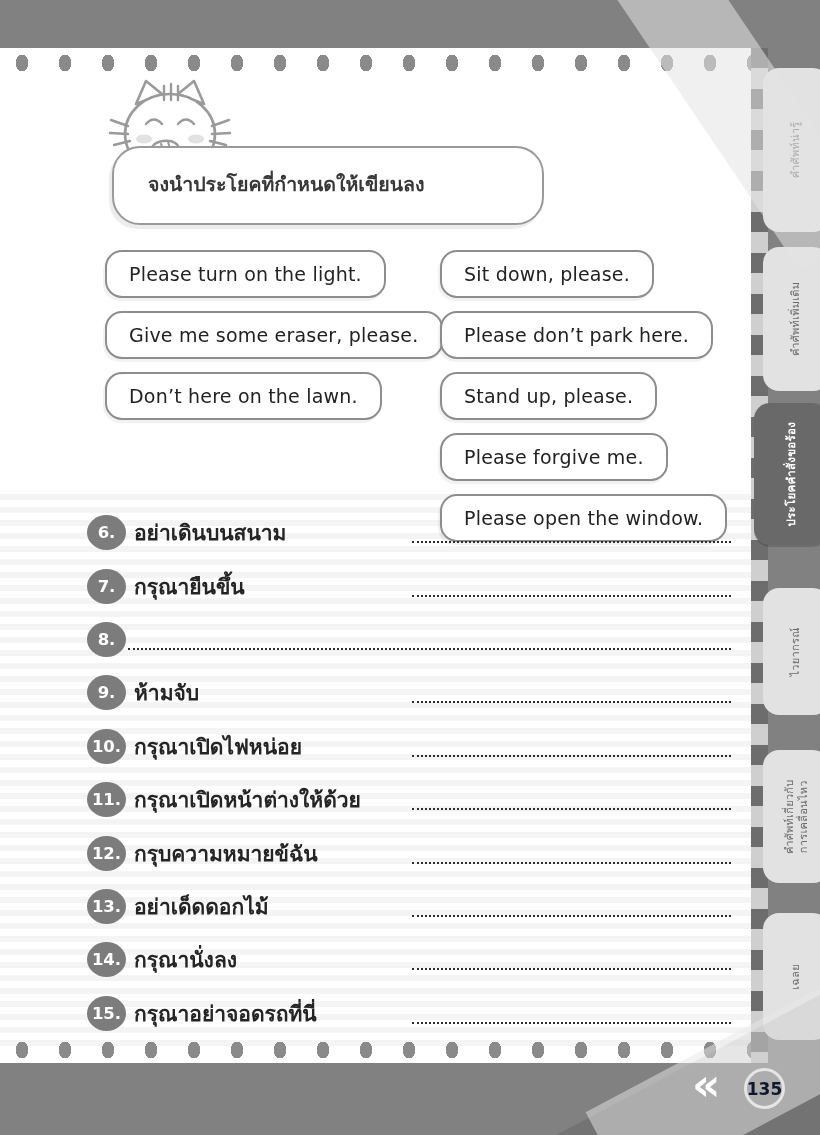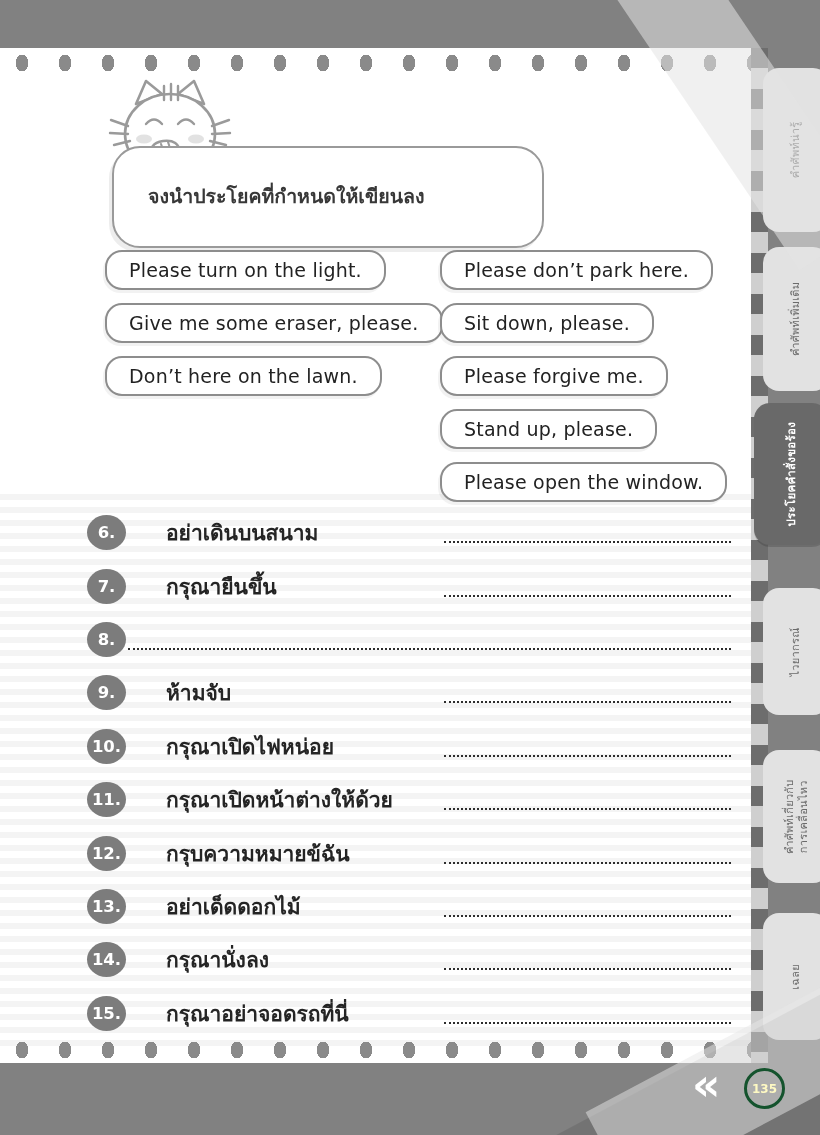--- a/index.html
+++ b/index.html
@@ -16,48 +16,48 @@
     background-size:43px 18px; background-repeat:repeat-x;
   }
   .dots-top { top:54px; }
   .dots-bottom { top:1041px; }
   .stripes {
     position:absolute; left:0; top:494px; width:757px; height:556px;
     background:repeating-linear-gradient(180deg, rgba(0,0,0,0.042) 0 6px, rgba(0,0,0,0) 6px 13px);
   }
   
   .instruction-box {
-    position:absolute; left:112px; top:146px; width:432px; height:102px; box-sizing:border-box;
+    position:absolute; left:112px; top:146px; width:432px; height:79px; box-sizing:border-box;
     background:#fff; border:2.5px solid #9a9a9a; border-radius:28px;
     box-shadow:-3px 4px 0 rgba(0,0,0,0.07);
     display:flex; flex-direction:column; justify-content:center; padding-left:34px; gap:3px;
     font-weight:bold; font-size:19.5px; color:#383838; line-height:1.25;
   }
   .cat { position:absolute; left:106px; top:74px; width:128px; height:112px; }
   
   .wb-col { position:absolute; display:flex; flex-direction:column; gap:13px; align-items:flex-start; }
   .wb-left  { left:105px; top:250px; }
   .wb-right { left:440px; top:250px; }
   .pill {
-    height:40px; box-sizing:border-box; background:#fff;
+    height:48px; box-sizing:border-box; background:#fff;
     border:2px solid #8d8d8d; border-radius:17px;
     display:flex; align-items:center; padding:0 22px;
     font-size:19px; color:#222; white-space:nowrap; letter-spacing:0.2px;
     box-shadow:-2px 3px 0 rgba(0,0,0,0.05);
   }
   
   .items { position:absolute; left:87px; top:506px; width:644px; display:flex; flex-direction:column; }
   .item-row { height:53.4px; display:flex; align-items:center; }
   .item-num {
     flex:none; width:39px; height:35px; border-radius:50%; background:#7c7c7c;
     color:#fff; font-weight:bold; font-size:16.5px;
     display:flex; align-items:center; justify-content:center;
   }
   .item-thai {
-    margin-left:40px; min-width:276px; white-space:nowrap;
+    margin-left:8px; min-width:276px; white-space:nowrap;
     font-size:21px; font-weight:bold; color:#242424;
   }
   .item-dots { flex:1; height:1px; border-bottom:2.5px dotted #2d2d2d; transform:translateY(9px); margin-left:2px; }
   
   .tab-band {
     position:absolute; left:751px; top:48px; width:17px; height:1015px;
     background:repeating-linear-gradient(180deg, #6d6d6d 0 20px, #cfcfcf 20px 41px);
   }
   .tab {
     position:absolute; left:763px; width:66px; background:#e2e2e2; border-radius:16px;
@@ -79,23 +79,23 @@
     background:rgba(0,0,0,0.10); transform:rotate(-28deg);
   }
   .tape-bottom {
     position:absolute; left:588px; top:1028px; width:336px; height:94px;
     background:rgba(232,232,232,0.50); transform:rotate(-28deg);
   }
   
   .footer-back { position:absolute; left:692px; top:1063px; color:#fff; font-size:44px; font-weight:bold; line-height:1; }
   .footer-page {
     position:absolute; left:744px; top:1068px; width:41px; height:41px; box-sizing:border-box;
-    border:3px solid #14532d; border-radius:50%; color:#fef9c3;
+    border:3px solid #e5e5e5; border-radius:50%; color:#0f172a;
     display:flex; align-items:center; justify-content:center;
-    font-size:12px; font-weight:bold;
+    font-size:17px; font-weight:bold;
   }
 </style>
 </head>
 <body>
 
 <div class="canvas">
 
   <div class="page"></div>
   <div class="stripes"></div>
   <div class="dots-row dots-top"></div>
@@ -134,24 +134,24 @@
   <div class="instruction-box">
     <div>จงนำประโยคที่กำหนดให้เขียนลง</div>
   </div>
 
   <div class="wb-col wb-left">
       <div class="pill">Please turn on the light.</div>
       <div class="pill">Give me some eraser, please.</div>
       <div class="pill">Don’t here on the lawn.</div>
     </div>
   <div class="wb-col wb-right">
+      <div class="pill">Sit down, please.</div>
       <div class="pill">Please don’t park here.</div>
-      <div class="pill">Sit down, please.</div>
+      <div class="pill">Stand up, please.</div>
       <div class="pill">Please forgive me.</div>
-      <div class="pill">Stand up, please.</div>
       <div class="pill">Please open the window.</div>
     </div>
 
   <div class="items">
       <div class="item-row">
         <div class="item-num">6.</div>
         <div class="item-thai">อย่าเดินบนสนาม</div>
         <div class="item-dots"></div>
       </div>
       <div class="item-row">

